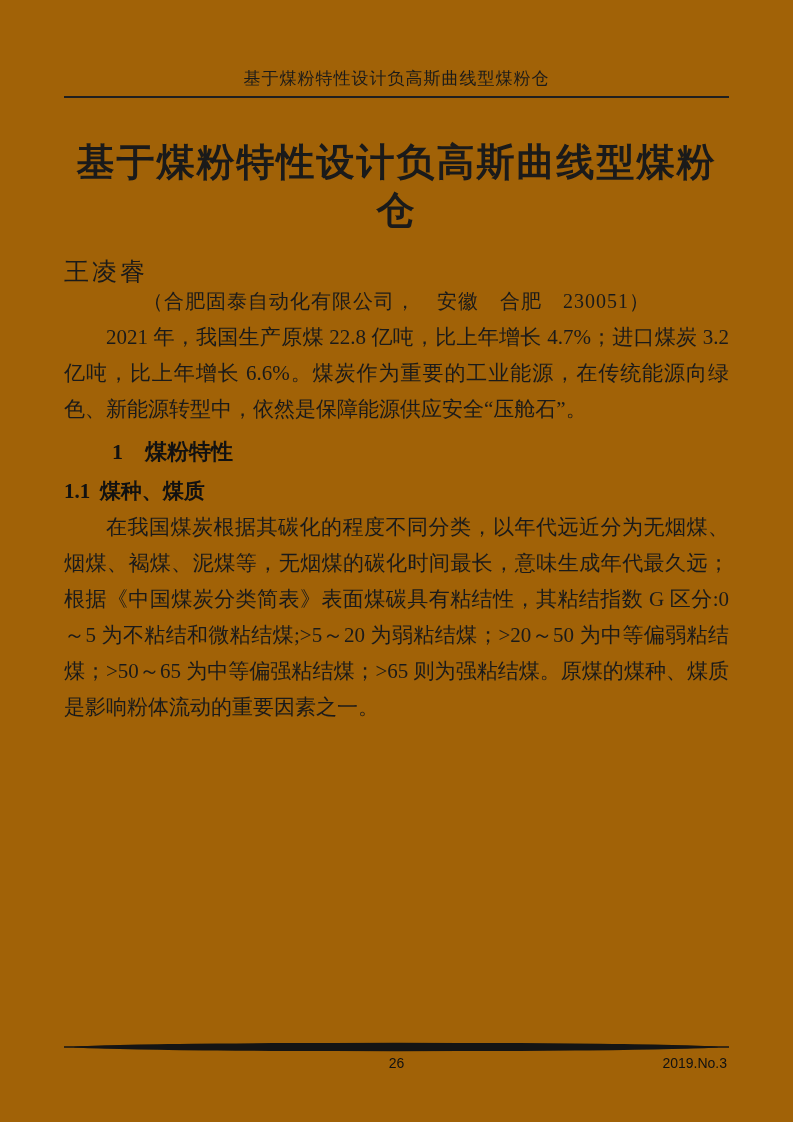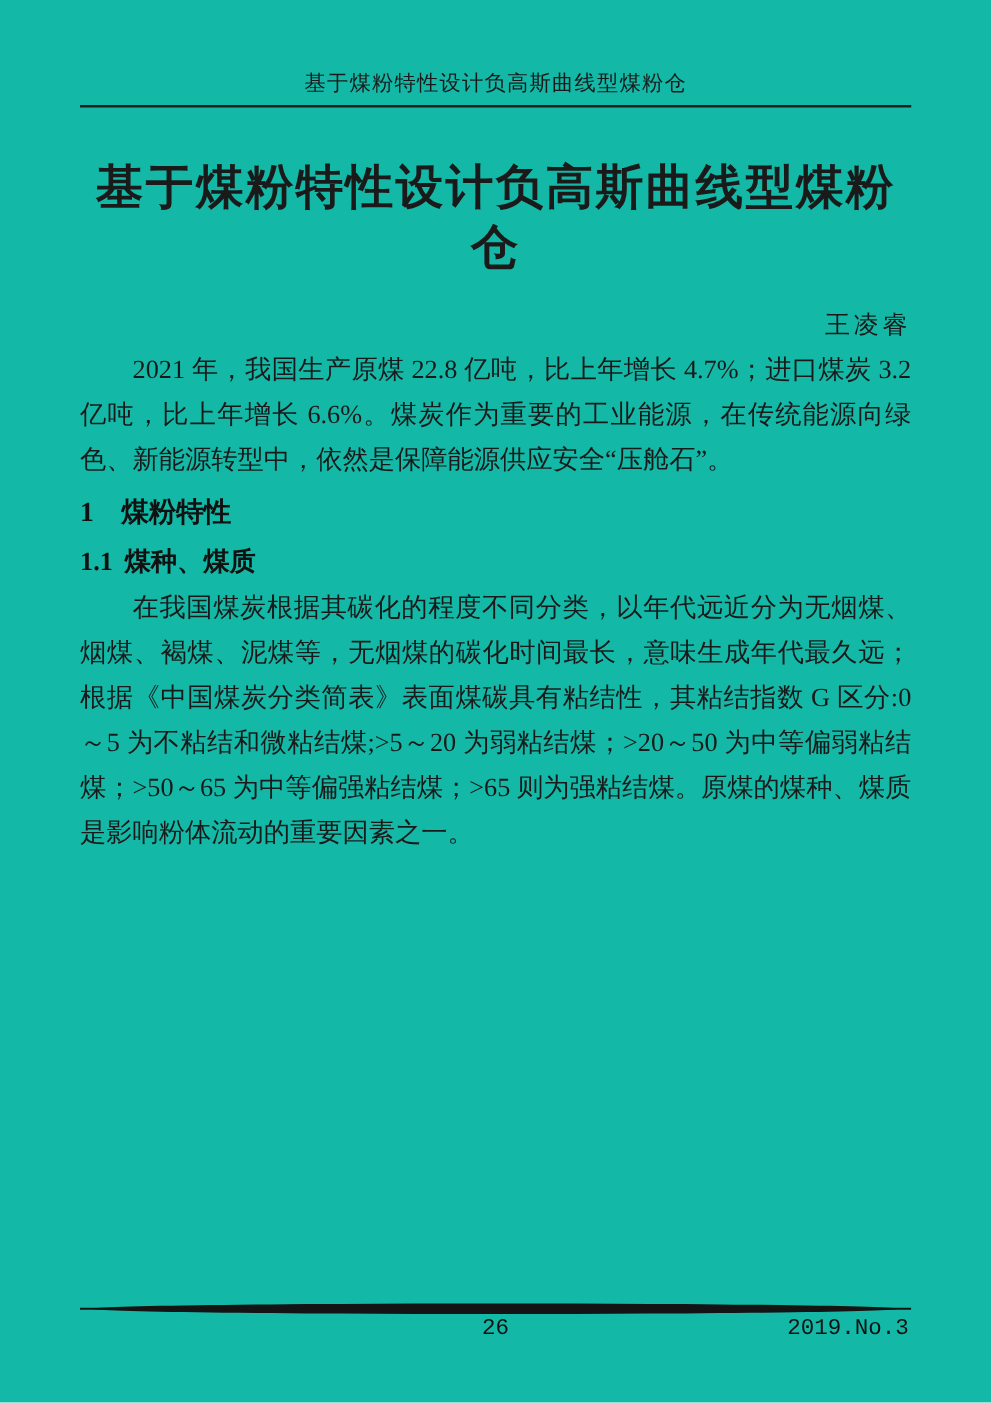--- a/index.html
+++ b/index.html
@@ -5,24 +5,24 @@
   html, body {
     margin: 0;
     padding: 0;
     background: #ffffff;
   }
   .page {
     position: relative;
     width: 793px;
     height: 1122px;
     margin: 0 auto;
-    background: #14b8a6;
+    background: #a16207;
     color: #1a1a1a;
     box-sizing: border-box;
-    padding: 0 64px;
+    padding: 12px 64px;
     overflow: hidden;
     font-family: "Liberation Serif", "DejaVu Serif", serif;
   }
   
   .page-header {
     padding-top: 56px;
     text-align: center;
     border-bottom: 2px solid #1f1f1f;
     padding-bottom: 6px;
   }
@@ -36,22 +36,22 @@
     margin-top: 40px;
     text-align: center;
     font-family: "Liberation Sans", "DejaVu Sans", sans-serif;
     font-weight: bold;
     font-size: 38px;
     line-height: 48px;
     letter-spacing: 2px;
   }
   .author-line {
     margin-top: 12px;
-    text-align: right;
-    font-size: 20px;
+    text-align: left;
+    font-size: 25px;
     line-height: 26px;
     letter-spacing: 3px;
   }
   .affiliation-line {
     margin-top: 2px;
     text-align: center;
     font-size: 20px;
     line-height: 28px;
     letter-spacing: 1px;
   }
@@ -64,21 +64,21 @@
   .sec-h .h-num {
     font-family: "Liberation Serif", "DejaVu Serif", serif;
     font-weight: bold;
   }
   .h-level1 {
     margin-top: 32px;
     font-size: 22px;
     line-height: 30px;
   }
   .h-level1 .h-num { margin-right: 1em; }
-  .h-level1.tight { margin-top: 10px; }
+  .h-level1.tight { margin-top: 10px; margin-left: 48px; }
   .h-level2 {
     margin-top: 10px;
     font-size: 21px;
     line-height: 28px;
   }
   .h-level2 .h-num { margin-right: 0.45em; text-align: center; }
   .para {
     margin: 4px 0 4px 0;
     font-size: 21px;
     line-height: 36px;
@@ -95,22 +95,22 @@
   }
   .footer-divider {
     display: block;
     width: 100%;
     height: 10px;
   }
   .footer-row {
     position: relative;
     height: 20px;
     margin-top: 1px;
-    font-family: Liberation Mono, monospace;
-    font-size: 18px;
+    font-family: Liberation Sans, sans-serif;
+    font-size: 14px;
     line-height: 20px;
     color: #111;
   }
   .page-number {
     position: absolute;
     left: 0;
     right: 0;
     text-align: center;
   }
   .issue-label {
@@ -125,20 +125,21 @@
 <div class="page">
 
   <div class="page-header">
     <div class="running-title">基于煤粉特性设计负高斯曲线型煤粉仓</div>
   </div>
 
   <h1 class="article-title">基于煤粉特性设计负高斯曲线型煤粉仓</h1>
 
   <div class="author-line">王凌睿</div>
 
+  <div class="affiliation-line">（合肥固泰自动化有限公司，　安徽　合肥　230051）</div>
 
   <p class="para">2021 年，我国生产原煤 22.8 亿吨，比上年增长 4.7%；进口煤炭 3.2 亿吨，比上年增长 6.6%。煤炭作为重要的工业能源，在传统能源向绿色、新能源转型中，依然是保障能源供应安全“压舱石”。</p>
 
   <div class="sec-h h-level1 tight">
     <span class="h-num">1</span><span>煤粉特性</span>
   </div>
 
   <div class="sec-h h-level2">
     <span class="h-num">1.1</span><span>煤种、煤质</span>
   </div>

